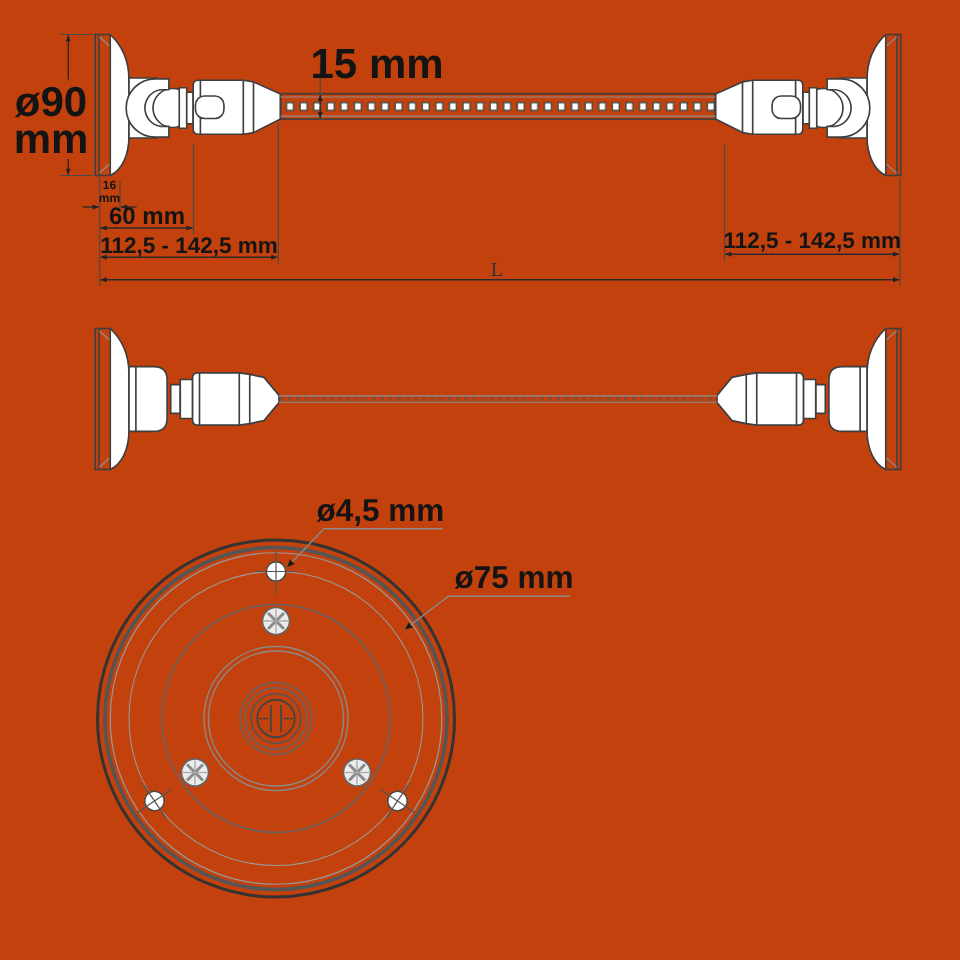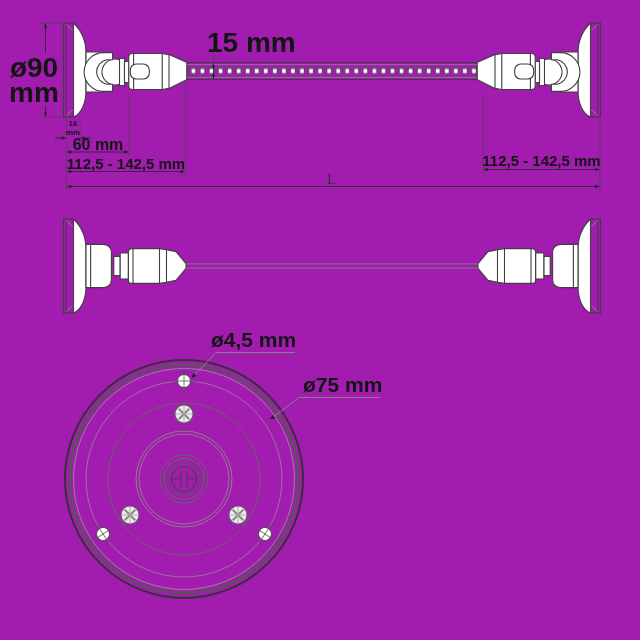--- a/index.html
+++ b/index.html
@@ -1,16 +1,16 @@
 <!DOCTYPE html>
 <html><head>
 <meta charset="utf-8">
 <style>
   html,body{margin:0;padding:0;background:#ffffff;}
-  .stage{width:640px;height:640px;position:relative;background:#a21caf;overflow:hidden;}
+  .stage{width:640px;height:640px;position:relative;background:#c2410c;overflow:hidden;}
   svg{display:block;}
   .ln{stroke:#3f3f3f;stroke-width:1.1;fill:none;stroke-linecap:round;}
   .lnf{stroke:#3f3f3f;stroke-width:1.1;fill:#ffffff;stroke-linejoin:round;}
   .thin{stroke:#8f8f8f;stroke-width:0.7;fill:none;}
   .dim{stroke:#2a2a2a;stroke-width:0.9;fill:none;}
   .ext{stroke:#4a4a4a;stroke-width:0.8;fill:none;}
   .leader{stroke:#8a8a8a;stroke-width:0.9;fill:none;}
   .dimtext{font-family:"Liberation Sans","DejaVu Sans",sans-serif;font-weight:bold;fill:#141414;}
   .sertext{font-family:"DejaVu Serif","Liberation Serif",serif;fill:#333333;}
 </style>

